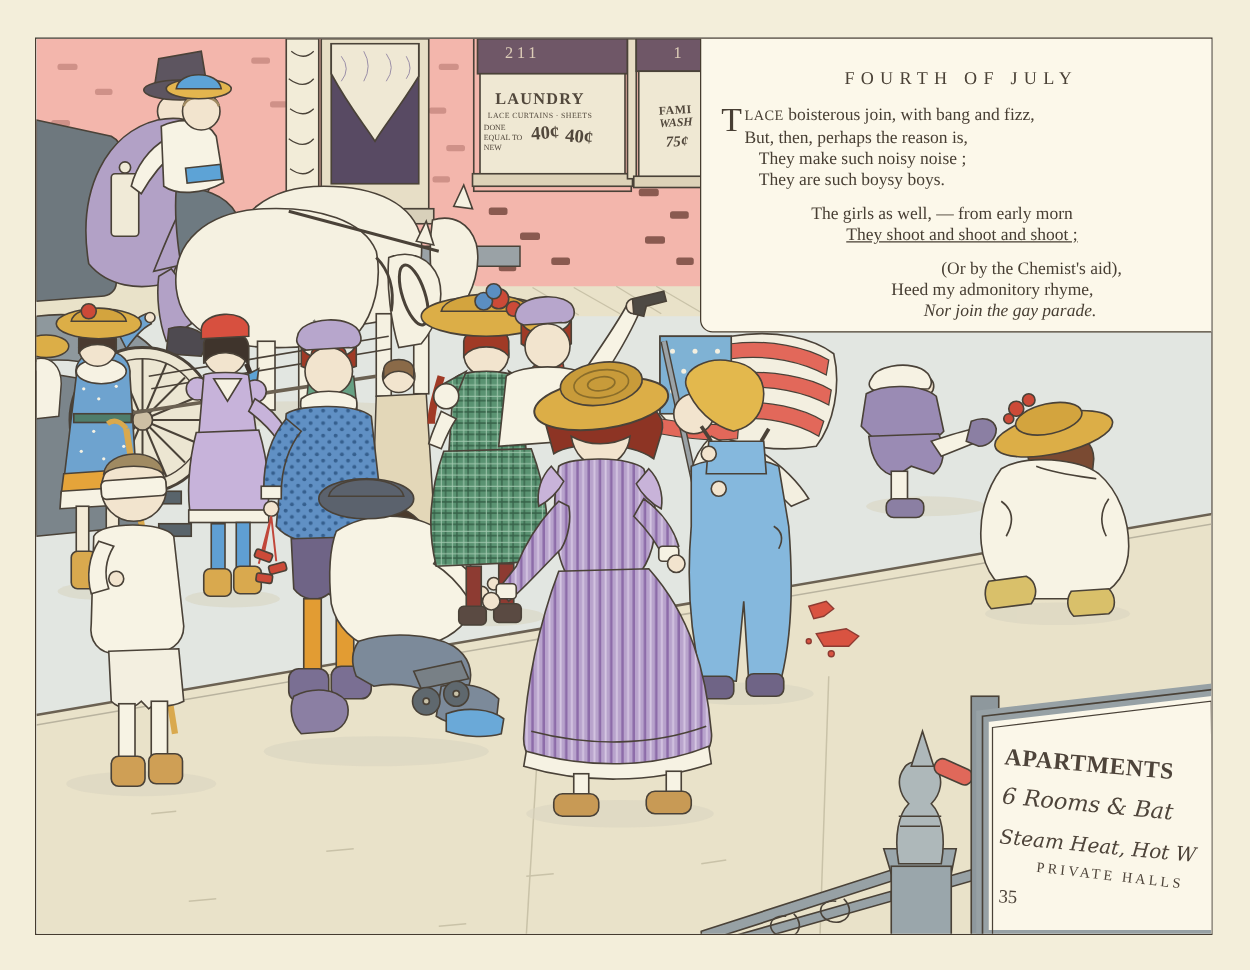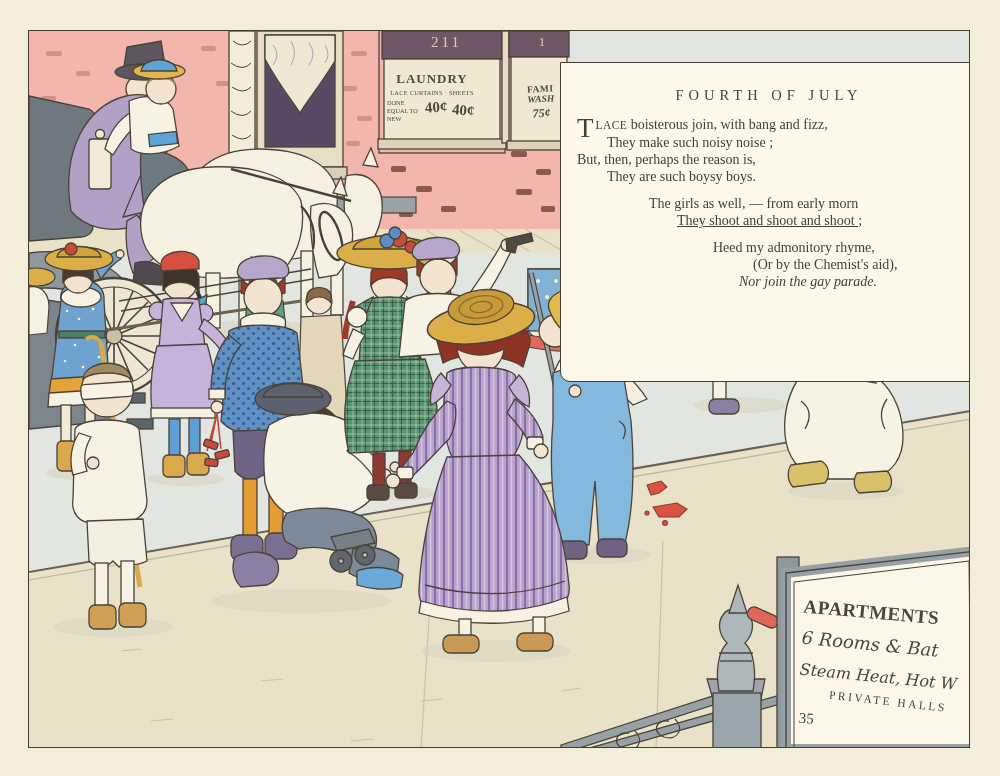--- a/index.html
+++ b/index.html
@@ -3,35 +3,35 @@
 <meta charset="utf-8">
 <style>
   html,body{margin:0;padding:0;background:#e8e2cf;}
   .page{position:relative;width:1000px;height:776px;background:#f3eeda;overflow:hidden;
         font-family:"Liberation Serif",serif;color:#473e33;}
   .artwork{position:absolute;left:28px;top:30px;width:942px;height:718px;box-sizing:border-box;
            border:1.6px solid #453b2f;background:#e2e6e1;overflow:hidden;}
   .artwork svg{position:absolute;left:0;top:0;}
 
   
-  .panel{position:absolute;left:531px;top:-1px;width:412px;height:320px;box-sizing:border-box;
+  .panel{position:absolute;left:531px;top:-1px;width:412px;height:236px;box-sizing:border-box;
          background:#fcf8ea;border:1.6px solid #463c2f;border-radius:0 0 0 10px;
-         padding:24px 10px 0 16px;z-index:6;margin-top:32px;}
+         padding:24px 10px 0 16px;z-index:6;}
   .panel .ptitle{text-align:center;font-size:14.5px;letter-spacing:5px;margin-bottom:12px;color:#4a4136;}
   .pl{font-size:14px;line-height:17px;white-space:nowrap;}
   .stanza{margin-bottom:10px;}
   .dropcap{float:left;font-size:27px;line-height:22px;margin:1px 2px 0 0;}
   .caps{font-size:11.5px;letter-spacing:.4px;}
   .in1{margin-left:30px;}
   .s2 .pl{margin-left:72px;} .s2 .pl.in1{margin-left:100px;text-decoration:underline;}
   .l3a{margin-left:136px;} .l3b{margin-left:176px;} .l3c{margin-left:136px;} .l3d{margin-left:162px;font-style:italic;}
 
   
   .ov{position:absolute;z-index:4;color:#52483c;}
-  .sign211{left:375px;top:3px;width:58px;text-align:right;font-size:15px;letter-spacing:3px;
+  .sign211{left:375px;top:3px;width:58px;text-align:left;font-size:13px;letter-spacing:3px;
            color:#e8d9c0;opacity:.9;}
   .signNum2{left:493px;top:3px;width:40px;text-align:center;font-size:13px;color:#e8d9c0;opacity:.9;}
   .laundry{left:356px;top:40px;width:94px;}
   .lau-t{text-align:center;font-size:13px;font-weight:bold;letter-spacing:1px;}
   .lau-s{text-align:center;font-size:6.3px;margin-top:2px;letter-spacing:.3px;}
   .lau-row{display:flex;gap:4px;margin-top:3px;align-items:flex-start;padding-left:2px;}
   .lau-note{font-size:6.3px;width:34px;line-height:1.3;}
   .lau-p{font-size:15px;font-weight:bold;transform:rotate(-4deg);}
   .lau-p2{font-size:15px;font-weight:bold;transform:rotate(5deg);margin-top:3px;}
   .family{left:482px;top:53px;width:60px;text-align:center;transform:rotate(-3deg);}
@@ -548,29 +548,29 @@
     <div class="ap4">PRIVATE HALLS</div>
     <div class="ap5">35</div>
   </div>
 
   <div class="panel">
     <div class="ptitle">FOURTH OF JULY</div>
     <div class="stanza">
       <div class="pl">
         <span class="dropcap">T</span><span class="caps">LACE</span><span> boisterous join, with bang and fizz,</span>
       </div>
+      <div class="pl">But, then, perhaps the reason is,</div>
       <div class="pl in1">They make such noisy noise ;</div>
-      <div class="pl">But, then, perhaps the reason is,</div>
       <div class="pl in1">They are such boysy boys.</div>
     </div>
     <div class="stanza s2">
       <div class="pl">The girls as well, — from early morn</div>
       <div class="pl in1">They shoot and shoot and shoot ;</div>
     </div>
     <div class="stanza">
+      <div class="pl l3b">(Or by the Chemist's aid),</div>
       <div class="pl l3c">Heed my admonitory rhyme,</div>
-      <div class="pl l3b">(Or by the Chemist's aid),</div>
       <div class="pl l3d">Nor join the gay parade.</div>
     </div>
   </div>
 
   </div>
 </div>
 
 </body></html>

